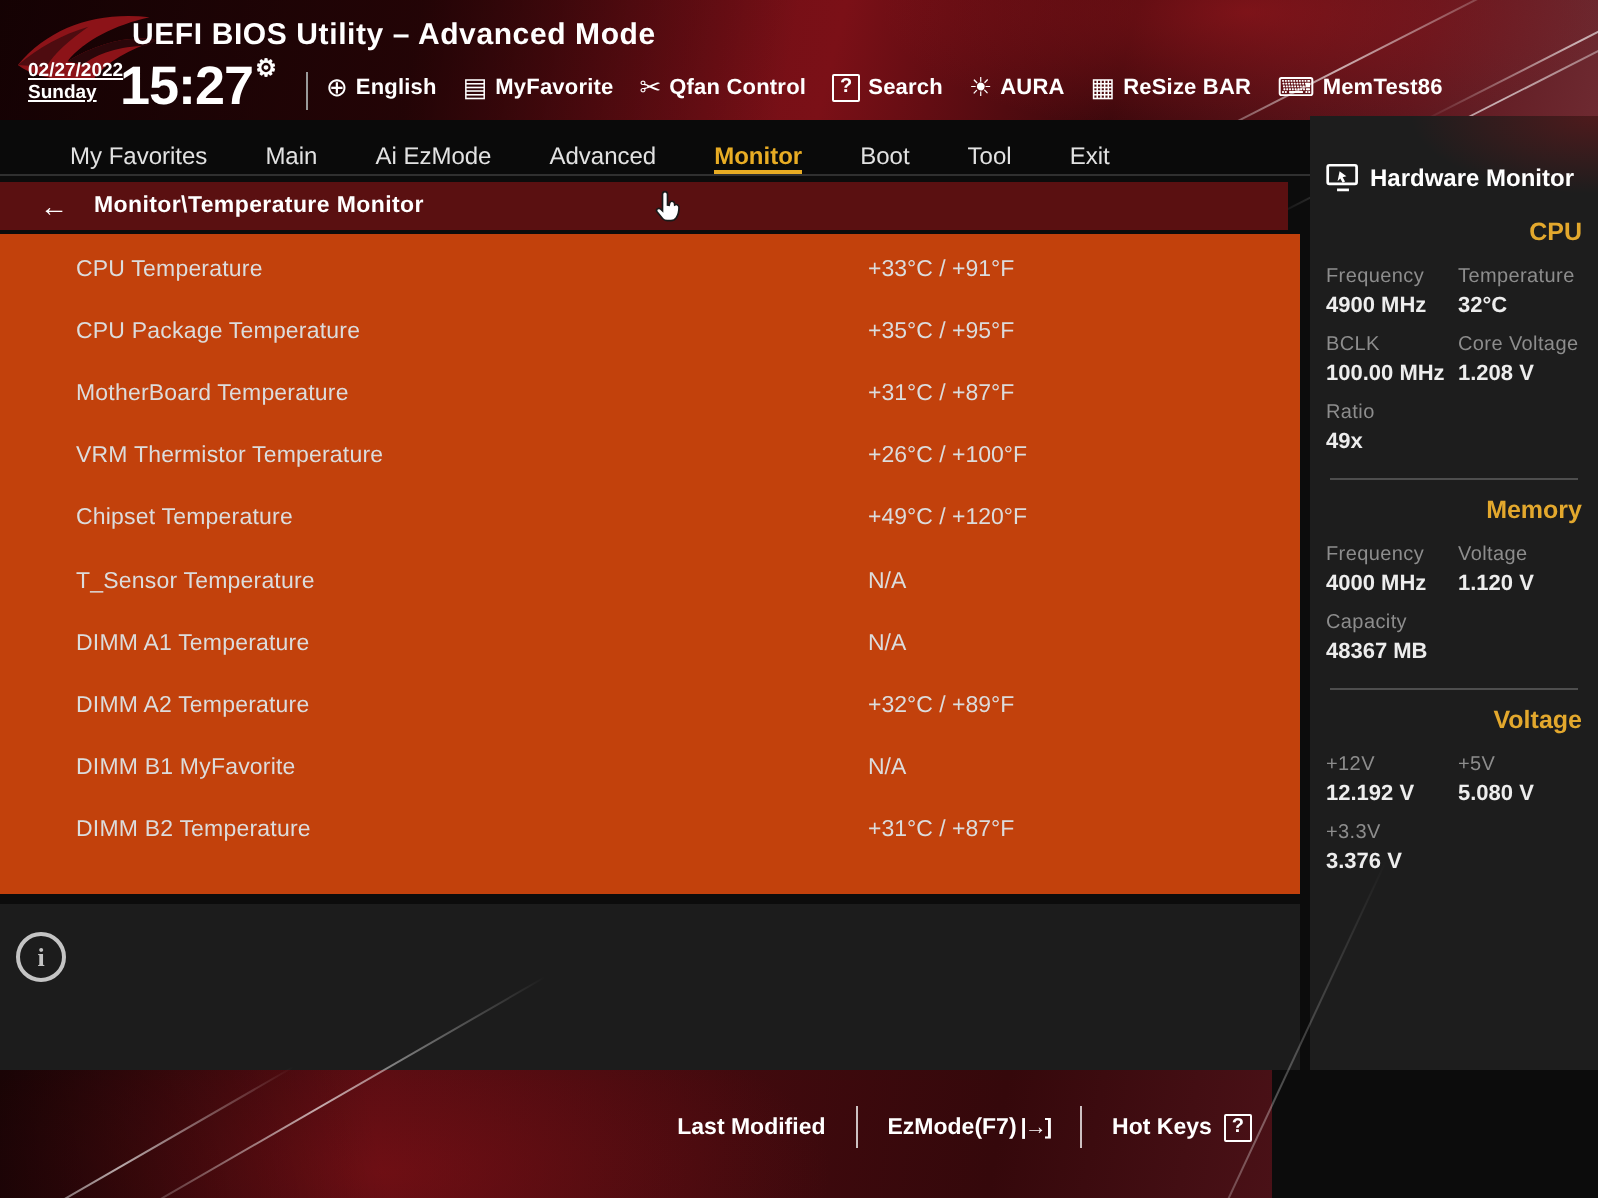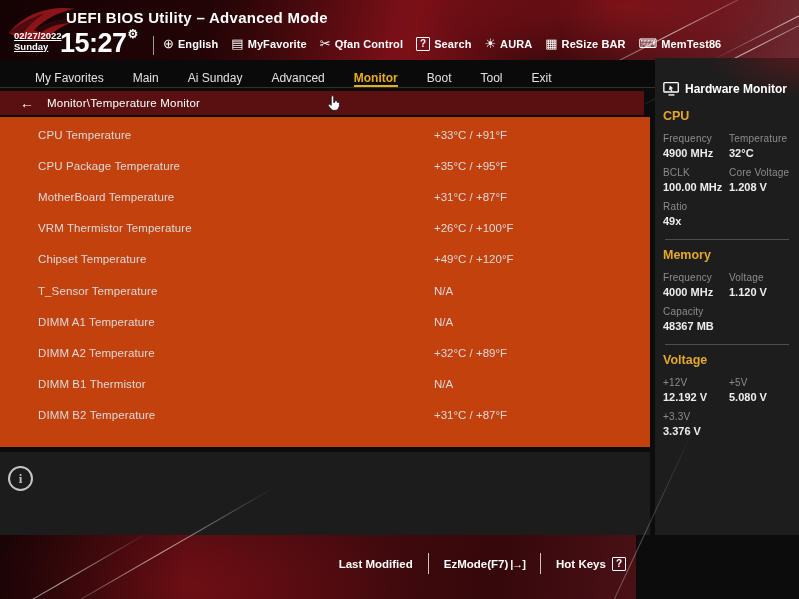--- a/index.html
+++ b/index.html
@@ -36,42 +36,42 @@
         border-bottom:1px solid #303030;display:flex;align-items:stretch;gap:29px;
         padding-left:35px;box-sizing:border-box;}
   .tab{color:#e2e2e2;font-size:12px;display:flex;align-items:center;cursor:pointer;
        border-bottom:2px solid transparent;padding-top:11px;}
   .tab.active{color:#e8ac24;border-bottom-color:#e8ac24;font-weight:bold;}
 
   
   .breadcrumb{position:absolute;left:0;top:91px;width:644px;height:24px;background:#5a1011;
       display:flex;align-items:center;color:#fff;cursor:pointer;}
   .back-arrow{margin:0 13px 0 20px;font-size:14px;line-height:1;}
-  .crumb-label{font-size:11.5px;font-weight:normal;letter-spacing:.2px;}
+  .crumb-label{font-size:11.5px;font-weight:bold;letter-spacing:.2px;}
   .cursor-hand{position:absolute;left:325px;top:93px;width:20px;height:22px;}
 
   
   .main-panel{position:absolute;left:0;top:117px;width:650px;height:330px;background:#c2410c;padding-top:2px;box-sizing:border-box;}
   .row{position:relative;height:31.2px;display:flex;align-items:center;color:#dcdcdc;font-size:11.5px;}
   .row-label{margin-left:38px;letter-spacing:.1px;}
   .row-value{position:absolute;left:434px;}
 
   
   .info-panel{position:absolute;left:0;top:452px;width:650px;height:83px;background:#1c1c1c;}
   .info-circle{position:absolute;left:8px;top:14px;width:21px;height:21px;border:2px solid #c4c4c4;
       border-radius:50%;color:#c4c4c4;display:flex;align-items:center;justify-content:center;
       font-family:"Liberation Serif",serif;font-size:13px;font-weight:bold;}
 
   
   .sidebar{position:absolute;left:655px;top:58px;width:144px;height:477px;box-sizing:border-box;
       padding:21px 8px 0 8px;
       background:radial-gradient(130px 54px at 100% 0,rgba(160,22,28,.38),transparent 72%),#1d1d1d;}
   .hw-header{display:flex;align-items:center;gap:5px;color:#fff;font-size:12px;font-weight:bold;margin:2px 0 12px;}
   .hw-header svg{flex:0 0 auto;}
-  .hw-title{color:#e3a82d;font-size:12.5px;font-weight:bold;margin:8px 0 10px;}
+  .hw-title{color:#e3a82d;font-size:12.5px;font-weight:bold;margin:8px 0 10px;text-align:right;}
   .hw-grid{display:grid;grid-template-columns:66px auto;row-gap:8px;margin-bottom:4px;}
   .hw-label{color:#8d8d8d;font-size:10px;margin-bottom:3px;letter-spacing:.2px;}
   .hw-value{color:#ededed;font-size:11px;font-weight:bold;}
   .hw-divider{border-top:1px solid #4e4e4e;margin:12px 2px 0 2px;}
 
   
   .footer{position:absolute;left:0;top:535px;width:636px;height:64px;
     background:
       linear-gradient(78deg,rgba(0,0,0,.5) 0%,transparent 30%),
       radial-gradient(300px 120px at 30% 80%, rgba(150,18,24,.45), transparent 75%),
@@ -144,21 +144,21 @@
         <span class="qicon">⌨</span>
         <span class="qlabel">MemTest86</span>
       </div>
       </div>
   </div>
 
   <div class="menu">
 
   <div class="tab">My Favorites</div>
       <div class="tab">Main</div>
-      <div class="tab">Ai Sunday</div>
+      <div class="tab">Ai EzMode</div>
       <div class="tab">Advanced</div>
       <div class="tab active">Monitor</div>
       <div class="tab">Boot</div>
       <div class="tab">Tool</div>
       <div class="tab">Exit</div>
     </div>
 
   <div class="breadcrumb">
     <span class="back-arrow">←</span>
     <span class="crumb-label">Monitor\Temperature Monitor</span>
@@ -195,21 +195,21 @@
     </div>
       <div class="row">
       <span class="row-label">DIMM A1 Temperature</span>
       <span class="row-value">N/A</span>
     </div>
       <div class="row">
       <span class="row-label">DIMM A2 Temperature</span>
       <span class="row-value">+32°C / +89°F</span>
     </div>
       <div class="row">
-      <span class="row-label">DIMM B1 Thermistor</span>
+      <span class="row-label">DIMM B1 MyFavorite</span>
       <span class="row-value">N/A</span>
     </div>
       <div class="row">
       <span class="row-label">DIMM B2 Temperature</span>
       <span class="row-value">+31°C / +87°F</span>
     </div>
     </div>
 
   <div class="info-panel">
     <div class="info-circle">i</div>

